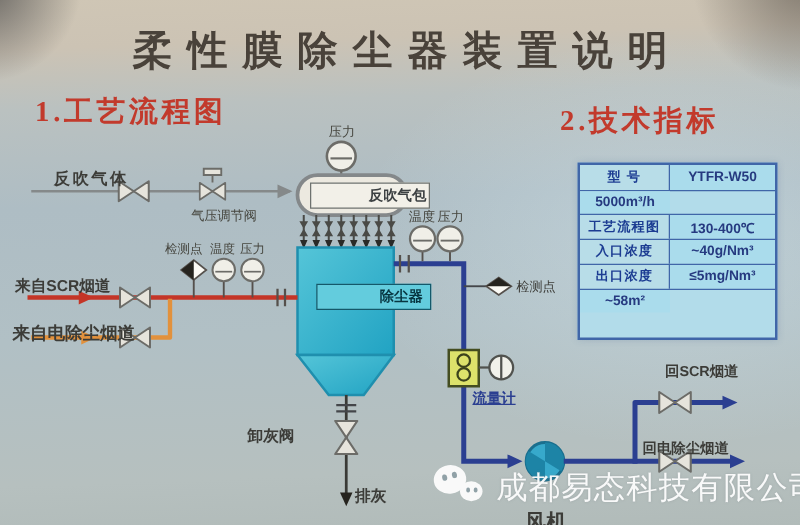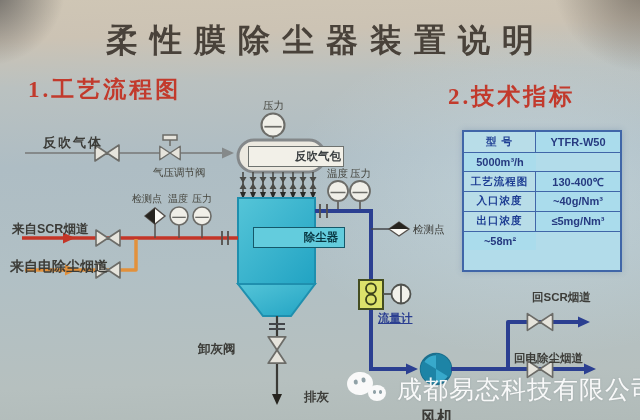--- a/index.html
+++ b/index.html
@@ -197,21 +197,21 @@
   <span class="lbl" style="left:132px;top:192px;font-size:10px;font-weight:normal;color:#46463f;">检测点</span>
   <span class="lbl" style="left:168px;top:192px;font-size:10px;font-weight:normal;color:#46463f;">温度</span>
   <span class="lbl" style="left:192px;top:192px;font-size:10px;font-weight:normal;color:#46463f;">压力</span>
   <span class="lbl" style="left:12px;top:221px;font-size:12.5px;">来自SCR烟道</span>
   <span class="lbl" style="left:10px;top:258px;font-size:14px;">来自电除尘烟道</span>
   <span class="lbl" style="left:327px;top:167px;font-size:10.5px;font-weight:normal;color:#46463f;">温度</span>
   <span class="lbl" style="left:350px;top:167px;font-size:10.5px;font-weight:normal;color:#46463f;">压力</span>
   <span class="lbl" style="left:413px;top:223px;font-size:10.5px;font-weight:normal;color:#3c3c38;">检测点</span>
   <span class="lbl" style="left:378px;top:311px;font-size:11.5px;color:#2b3f91;text-decoration:underline;">流量计</span>
   <span class="lbl" style="left:198px;top:341px;font-size:12.5px;">卸灰阀</span>
-  <span class="lbl" style="left:304px;top:389px;font-size:12.5px;">排灰</span>
+  <span class="lbl" style="left:284px;top:389px;font-size:12.5px;">排灰</span>
   <span class="lbl" style="left:420px;top:406px;font-size:17px;">风机</span>
   <span class="lbl" style="left:520px;top:290px;font-size:11.5px;margin-left:12px;">回SCR烟道</span>
   <span class="lbl" style="left:514px;top:351px;font-size:11.5px;">回电除尘烟道</span>
 
   <div class="vessel-tag tank-tag">反吹气包</div>
   <div class="vessel-tag collector-tag">除尘器</div>
 
   <div class="spec-table">
     <div class="spec-row">
       <div class="spec-cell spec-label">型  号</div>

